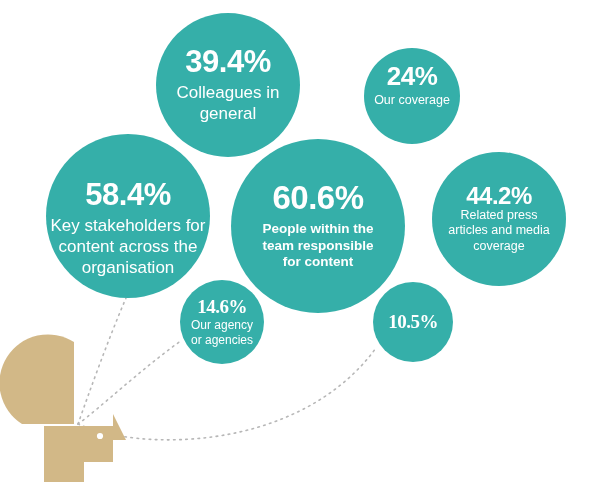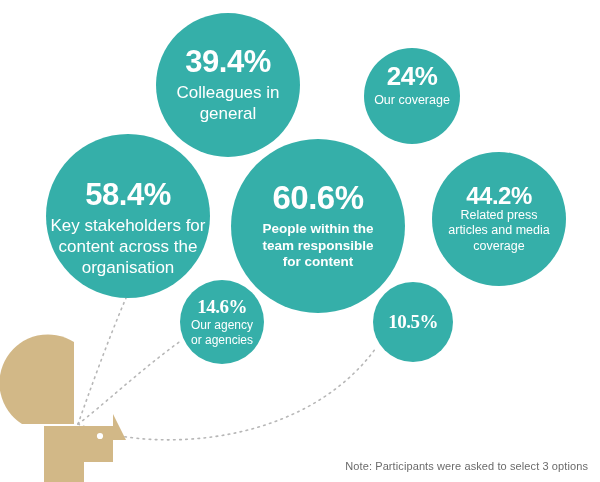--- a/index.html
+++ b/index.html
@@ -151,14 +151,13 @@
       </div>
       <div class="bubble-label b-xs" style="left: 180px; top: 280px; width: 84px; height: 84px;">
         <div class="bubble-value">14.6%</div>
         <div class="bubble-caption">Our agency<br>or agencies</div>
       </div>
       <div class="bubble-label b-xs" style="left: 373px; top: 282px; width: 80px; height: 80px;">
         <div class="bubble-value">10.5%</div>
       </div>
     </div>
 
-  <div id="footer-note" style="color: rgb(107, 107, 107);">Note: Participants were asked to select 3 options</div>
 </div>
 
 </body></html>

